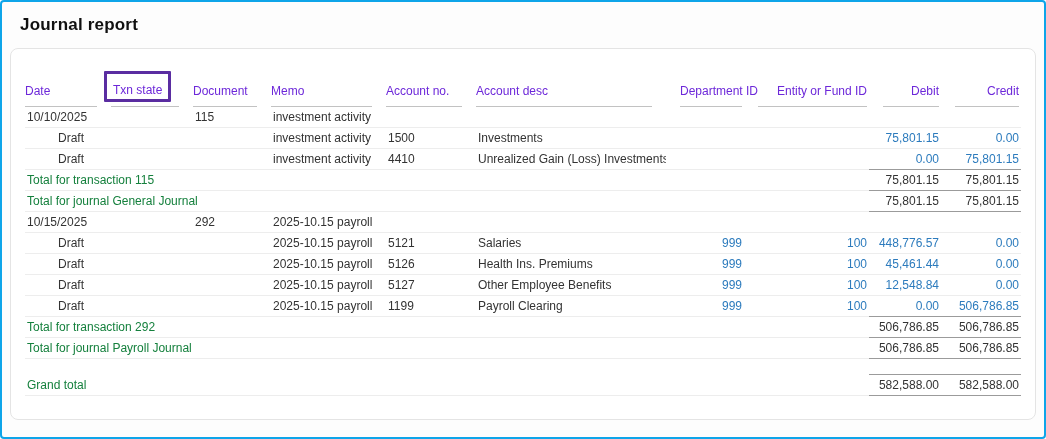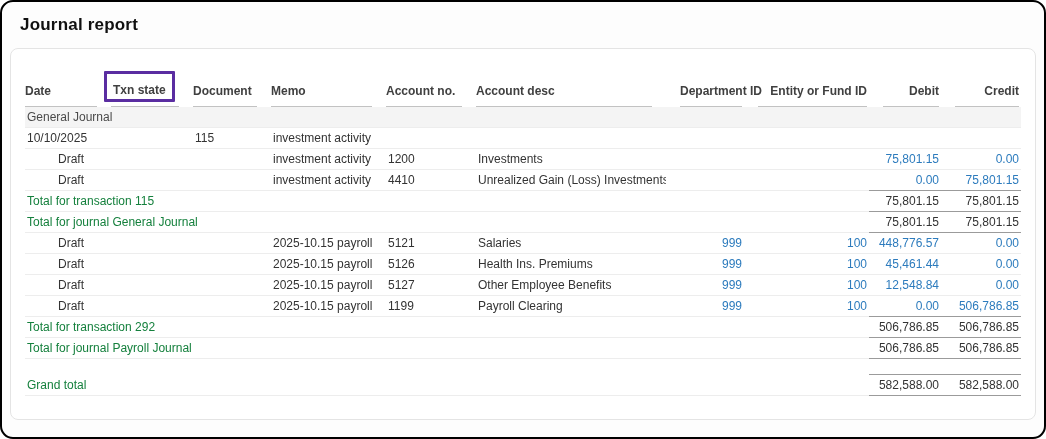--- a/index.html
+++ b/index.html
@@ -4,22 +4,22 @@
 <style>
   * { box-sizing: border-box; }
   body {
     margin: 0;
     font-family: "Liberation Sans", sans-serif;
     background: #ffffff;
   }
   .frame {
     width: 1046px;
     height: 439px;
-    border: 2px solid #000000;
-    border-radius: 13px;
+    border: 2px solid #0ea5e9;
+    border-radius: 4px;
     background: #fdfdfd;
     overflow: hidden;
   }
   .page-title {
     font-size: 17px;
     font-weight: bold;
     color: #111111;
     padding: 13px 0 0 18px;
     letter-spacing: 0.2px;
   }
@@ -33,24 +33,24 @@
     overflow: hidden;
   }
   table {
     width: 100%;
     border-collapse: collapse;
     table-layout: fixed;
     font-size: 12px;
     color: #333333;
   }
   th {
-    font-weight: bold;
+    font-weight: normal;
     text-align: left;
     padding: 0;
-    color: #404040;
+    color: #6d28d9;
     vertical-align: bottom;
   }
   .th-inner {
     border-bottom: 1px solid #c2c2c2;
     padding: 2px 0 8px 0;
     margin-right: 14px;
     white-space: nowrap;
   }
   .th-inner.right {
     text-align: right;
@@ -133,40 +133,37 @@
             </th>
           <th>
               <div class="th-inner right">Debit</div>
             </th>
           <th>
               <div class="th-inner right">Credit</div>
             </th>
         </tr>
       </thead>
       <tbody>
-          <tr class="section">
-            <td colspan="10" class="section-label">General Journal</td>
-          </tr>
           <tr>
             <td>10/10/2025</td>
             <td></td>
             <td>115</td>
             <td>investment activity</td>
             <td></td>
             <td></td>
             <td></td>
             <td></td>
             <td></td>
             <td></td>
           </tr>
           <tr>
             <td colspan="2" class="indent">Draft</td>
             <td></td>
             <td>investment activity</td>
-            <td>1200</td>
+            <td>1500</td>
             <td>Investments</td>
             <td class="r blue"></td>
             <td class="r blue"></td>
             <td class="r blue">75,801.15</td>
             <td class="r blue">0.00</td>
           </tr>
           <tr>
             <td colspan="2" class="indent">Draft</td>
             <td></td>
             <td>investment activity</td>
@@ -179,20 +176,32 @@
           </tr>
           <tr>
             <td colspan="8" class="bold">Total for transaction 115</td>
             <td class="r lined">75,801.15</td>
             <td class="r lined">75,801.15</td>
           </tr>
           <tr>
             <td colspan="8" class="bold">Total for journal General Journal</td>
             <td class="r lined">75,801.15</td>
             <td class="r lined">75,801.15</td>
+          </tr>
+          <tr>
+            <td>10/15/2025</td>
+            <td></td>
+            <td>292</td>
+            <td>2025-10.15 payroll</td>
+            <td></td>
+            <td></td>
+            <td></td>
+            <td></td>
+            <td></td>
+            <td></td>
           </tr>
           <tr>
             <td colspan="2" class="indent">Draft</td>
             <td></td>
             <td>2025-10.15 payroll</td>
             <td>5121</td>
             <td>Salaries</td>
             <td class="r blue">999</td>
             <td class="r blue">100</td>
             <td class="r blue">448,776.57</td>

